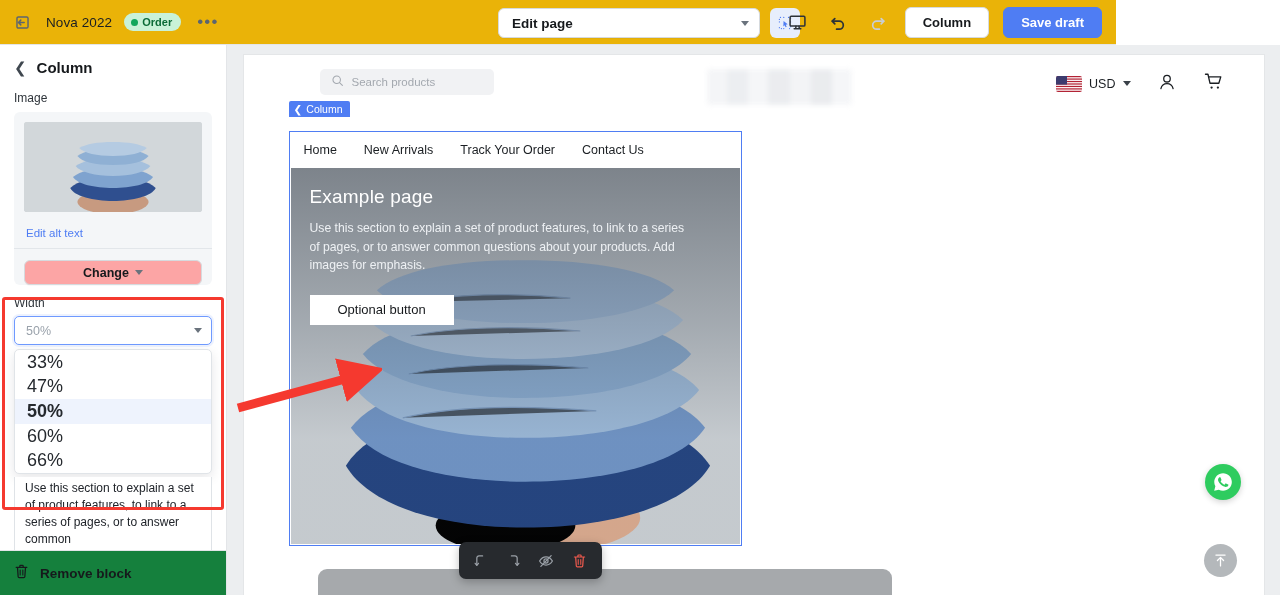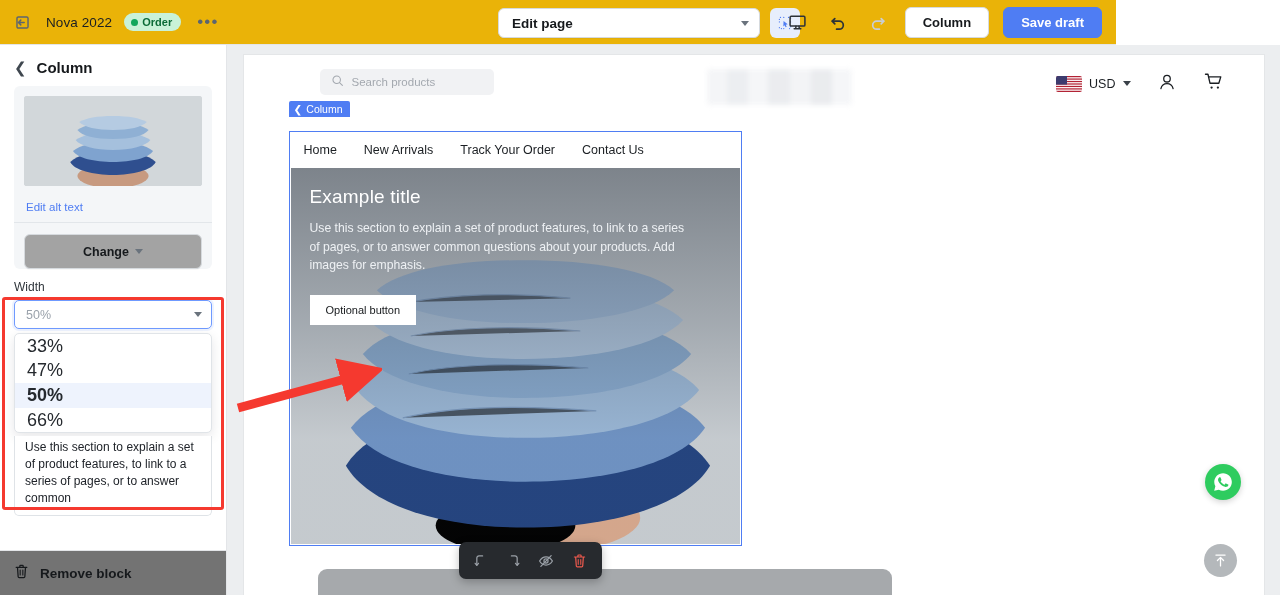--- a/index.html
+++ b/index.html
@@ -75,21 +75,21 @@
 
   .img-card { margin: 0 14px; background:#f4f6f8; border-radius:6px; padding:10px 10px 0 10px; }
   .img-thumb {
     height: 90px; border-radius:3px; overflow:hidden; position:relative;
     background: linear-gradient(180deg,#d5dadd 0%,#ccd2d6 55%,#c6ccd0 100%);
   }
   .img-thumb svg { position:absolute; inset:0; width:100%; height:100%; }
   .alt-link { color:#4f7df3; font-size:11.5px; padding: 15px 0 9px 2px; cursor:pointer; }
   .card-sep { height:1px; background:#e2e6ea; margin: 0 -10px; }
   .change-btn {
-    margin: 11px 0 11px 0; height:35px; background:#a3a3a3; border:1px solid #d6dade; border-radius:6px;
+    margin: 11px 0 11px 0; height:25px; background:#fca5a5; border:1px solid #d6dade; border-radius:6px;
     display:flex; align-items:center; justify-content:center; gap:6px; cursor:pointer;
     font-size:12.5px; font-weight:600; color:#16191c; box-shadow:0 1px 1px rgba(16,24,40,.03);
   }
 
   
   .width-block { margin-top: 9px; }
   .width-label { font-size:12px; color:#2e343a; padding: 0 0 6px 14px; }
   .width-input {
     margin: 0 14px; height: 29px; border:1px solid #6f9aff; border-radius:5px; background:#fff;
     display:flex; align-items:center; justify-content:space-between; padding: 0 9px 0 11px;
@@ -107,21 +107,21 @@
   .dd-item.selected { background:#eef3fd; font-weight:700; }
 
   
   .desc-box {
     margin: 3px 14px 0 14px; border:1px solid #dfe3e7; border-top:none; border-radius: 0 0 5px 5px;
     background:#fff; padding: 3px 9px 8px 10px; font-size:12px; line-height:17px; color:#20242a;
   }
 
   .remove-block {
     position:absolute; left:0; bottom:0; width:227px; height:45px;
-    border-top:1px solid #e3e5e8; background:#737373;
+    border-top:1px solid #e3e5e8; background:#15803d;
     display:flex; align-items:center; gap:11px; padding-left:14px; cursor:pointer;
   }
   .remove-label { font-size:13.5px; font-weight:700; color:#16191c; }
 
   
   .annot-rect {
     position:absolute; left:2px; top:297px; width:222px; height:213px;
     border:3px solid #f5392f; border-radius:3px; pointer-events:none; z-index:25;
   }
   .annot-arrow { position:absolute; left:232px; top:358px; width:150px; height:62px; z-index:26; pointer-events:none;}
@@ -170,21 +170,21 @@
     position:absolute; left:1px; top:36px; right:1px; bottom:1px; overflow:hidden;
     background: linear-gradient(180deg,#cfd4d8 0%,#bcc3c8 100%);
   }
   .hero-img { position:absolute; inset:0; width:100%; height:100%; }
   .hero-overlay { position:absolute; inset:0; background:linear-gradient(180deg, rgba(70,78,88,.58) 0%, rgba(78,88,100,.30) 42%, rgba(90,100,112,.04) 72%); }
   .hero-content { position:absolute; left:19px; top:18px; right:24px; }
   .hero-title { font-size:19px; color:#fff; font-weight:400; letter-spacing:.2px;}
   .hero-body { margin-top:11px; font-size:12.2px; line-height:18.5px; color:#eef1f4; max-width:378px;}
   .hero-btn {
     margin-top:20px; display:inline-flex; align-items:center; justify-content:center;
-    height:30px; padding:0 16px; background:#fff; color:#16191c; font-size:11px; cursor:pointer;
+    height:30px; padding:0 28px; background:#fff; color:#16191c; font-size:13px; cursor:pointer;
   }
 
   
   .whatsapp {
     position:absolute; right:23px; bottom:95px; width:36px; height:36px; border-radius:50%;
     background:#2ecc5f; display:flex; align-items:center; justify-content:center; cursor:pointer;
     box-shadow:0 2px 6px rgba(0,0,0,.18);
   }
   .scrolltop {
     position:absolute; right:27px; bottom:18px; width:33px; height:33px; border-radius:50%;
@@ -262,20 +262,21 @@
       <div class="btn btn-primary">Save draft</div>
     </div>
   </div>
 
   <div class="sidebar">
     <div class="side-head">
       <span class="back-chevron">❮</span>
       <span class="side-title">Column</span>
     </div>
 
+    <div class="field-label">Image</div>
 
     <div class="img-card">
       <div class="img-thumb">
         <svg viewBox="0 0 200 90" preserveAspectRatio="none">
           <rect width="200" height="90" fill="#d2d7da"></rect>
           <ellipse cx="100" cy="80" rx="40" ry="12" fill="#c79a80"></ellipse>
           <path d="M52 66c8-7 26-11 48-11s40 4 48 11c-4 8-26 13-48 13s-44-5-48-13z" fill="#2f4f8f"></path>
           <path d="M55 55c8-6 24-9 45-9s37 3 45 9c-5 7-24 11-45 11s-40-4-45-11z" fill="#7fa3cf"></path>
           <path d="M58 44c8-5 22-8 42-8s34 3 42 8c-5 6-22 10-42 10s-37-4-42-10z" fill="#a5c0dd"></path>
           <path d="M60 34c8-5 20-7 40-7s32 2 40 7c-5 6-20 9-40 9s-35-3-40-9z" fill="#8fb0d4"></path>
@@ -294,20 +295,21 @@
       <div class="width-label">Width</div>
       <div class="width-input">
         <span class="width-value">50%</span>
         <span class="caret"></span>
       </div>
 
       <div class="dropdown">
         <div class="dd-item">33%</div>
         <div class="dd-item">47%</div>
         <div class="dd-item selected">50%</div>
+        <div class="dd-item">60%</div>
         <div class="dd-item">66%</div>
       </div>
     </div>
 
     <div class="desc-box">Use this section to explain a set of product features, to link to a series of pages, or to answer common</div>
 
     <div class="remove-block">
       <span>
         <svg width="15" height="17" viewBox="0 0 18 20" fill="none">
           <path d="M2.6 5h12.8M7 5V3.4a.9.9 0 0 1 .9-.9h2.2a.9.9 0 0 1 .9.9V5" stroke="#16191c" stroke-width="1.5" stroke-linecap="round"></path>
@@ -404,21 +406,21 @@
             <path d="M66 224c25-30 88-44 168-44s150 14 175 44c-24 32-98 48-175 48S90 256 66 224z" fill="#9ab7d6"></path>
             <path d="M72 188c24-27 86-40 162-40s143 13 167 40c-23 29-94 44-167 44S95 217 72 188z" fill="#86a8cd"></path>
             <path d="M78 154c24-24 82-35 155-35s136 11 160 35c-23 26-90 39-160 39S101 180 78 154z" fill="#aec5de"></path>
             <path d="M86 124c23-20 78-30 147-30s128 10 151 30c-22 22-86 33-151 33S109 146 86 124z" fill="#9cb8d8"></path>
             <g stroke="#5f7ea8" stroke-width="1.1" opacity=".55">
               <path d="M120 136c40-8 100-10 160-4M120 170c42-9 105-11 170-5M118 208c44-10 110-12 180-6M112 252c48-11 118-13 194-7"></path>
             </g>
           </svg>
           <div class="hero-overlay"></div>
           <div class="hero-content">
-            <div class="hero-title">Example title</div>
+            <div class="hero-title">Example page</div>
             <div class="hero-body">Use this section to explain a set of product features, to link to a series of pages, or to answer common questions about your products. Add images for emphasis.</div>
             <div class="hero-btn">Optional button</div>
           </div>
         </div>
       </div>
 
       <div class="blk-toolbar">
         <div class="blk-btn">
           <svg width="15" height="15" viewBox="0 0 18 18" fill="none">
             <path d="M11.5 3.5H7.2a2.6 2.6 0 0 0-2.6 2.6v8.4" stroke="#9aa0a7" stroke-width="1.5" stroke-linecap="round"></path>

